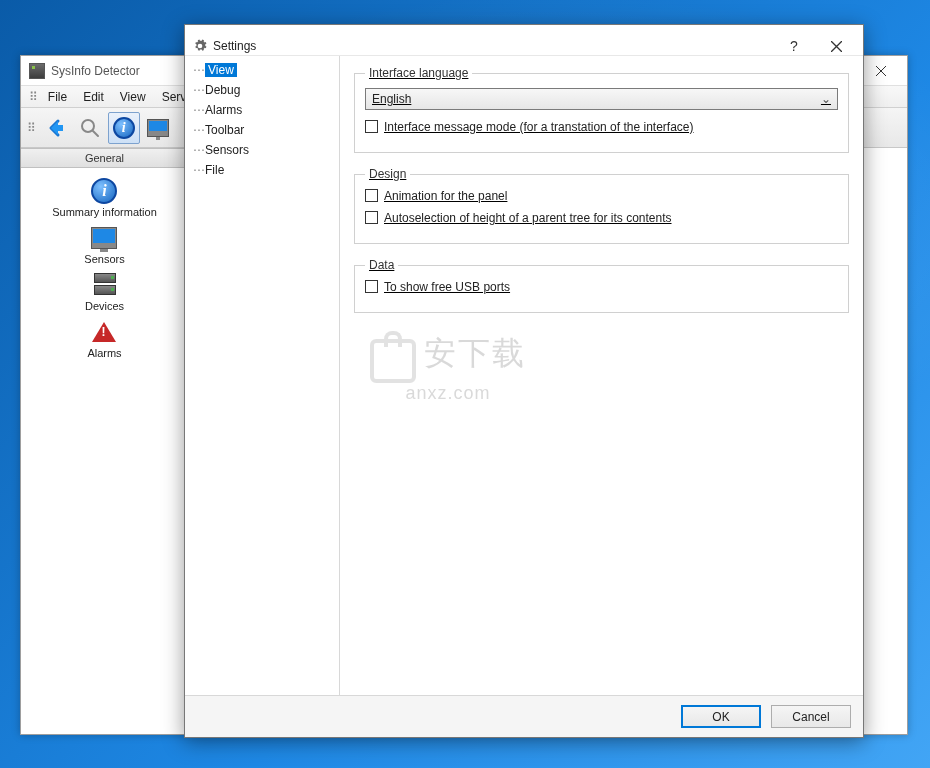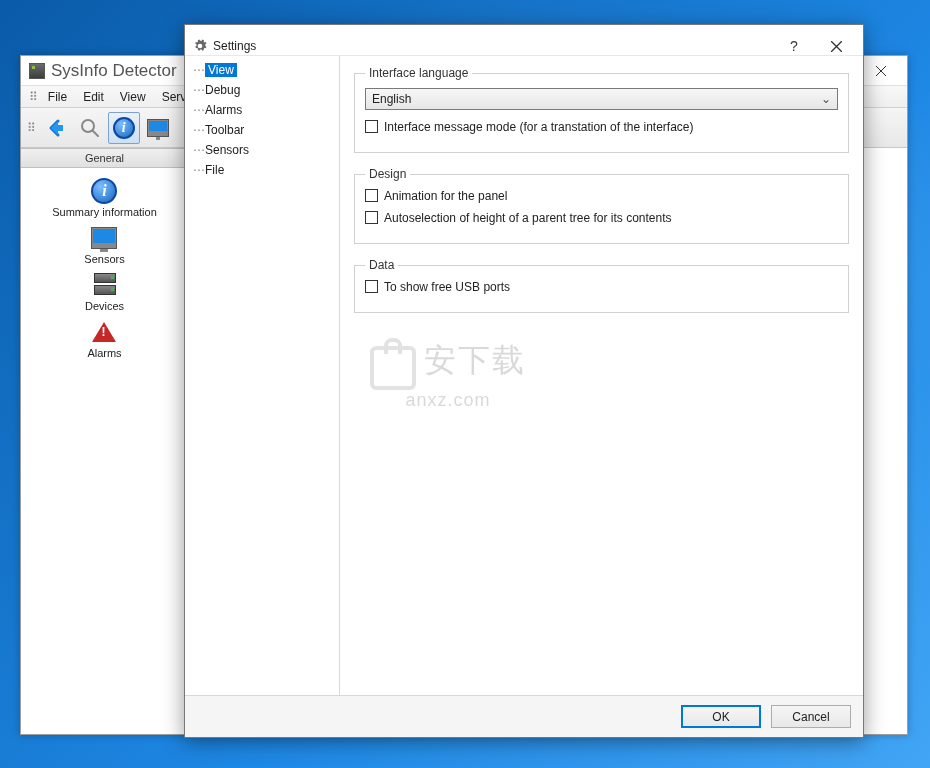--- a/index.html
+++ b/index.html
@@ -4,21 +4,21 @@
 <style>
 * { box-sizing: border-box; margin: 0; padding: 0; }
 body { font-family: "Segoe UI", Tahoma, sans-serif; font-size: 12px; background: linear-gradient(135deg,#0a5ba8 0%,#1e88e5 60%,#42a5f5 100%); width:930px; height:768px; position:relative; overflow:hidden;}
 .bg-swoop{position:absolute;top:0;left:0;right:0;bottom:0;background:radial-gradient(ellipse 800px 400px at 60% 30%,rgba(255,255,255,0.12) 0%,transparent 60%);pointer-events:none;}
 
 
 .app-window{position:absolute;left:20px;top:55px;width:888px;height:680px;background:#fff;border:1px solid #9e9e9e;box-shadow:0 0 8px rgba(0,0,0,0.25);}
 .app-titlebar{height:30px;background:#fff;display:flex;align-items:center;padding:0 4px 0 8px;border-bottom:1px solid #e0e0e0;}
 .app-icon{width:16px;height:16px;margin-right:6px;background:linear-gradient(#6b6b6b,#3d3d3d);border:1px solid #555;display:inline-block;position:relative;}
 .app-icon::after{content:"";position:absolute;left:2px;top:2px;width:3px;height:3px;background:#8bc34a;}
-.app-title{color:#555;font-size:17px;}
+.app-title{color:#555;font-size:12px;}
 .app-ctrls{margin-left:auto;display:flex;}
 .app-btn{width:45px;height:28px;display:flex;align-items:center;justify-content:center;color:#333;}
 
 .menubar{height:22px;display:flex;align-items:center;padding:0 8px;gap:0;border-bottom:1px solid #d0d0d0;background:linear-gradient(#f8f8f8,#efefef);}
 .menu-handle{font-family:monospace;color:#888;margin-right:4px;letter-spacing:-2px;}
 .menu-item{padding:2px 8px;color:#222;}
 
 .toolbar{height:40px;display:flex;align-items:center;padding:0 6px;gap:2px;border-bottom:1px solid #c8c8c8;background:linear-gradient(#f5f5f5,#e8e8e8);}
 .tool-btn{width:32px;height:32px;border:1px solid transparent;border-radius:2px;display:flex;align-items:center;justify-content:center;}
 .tool-btn.active{border-color:#7da2ce;background:linear-gradient(#eaf1fb,#cde0f6);}
@@ -49,32 +49,32 @@
 .dlg-title{font-size:12px;color:#222;}
 .dlg-ctrls{margin-left:auto;display:flex;align-items:center;}
 .dlg-help{width:40px;text-align:center;font-size:14px;color:#333;}
 .dlg-close{width:45px;height:28px;display:flex;align-items:center;justify-content:center;font-size:15px;color:#333;}
 .dlg-body{height:calc(100% - 72px);display:flex;border-top:1px solid #e8e8e8;}
 .dlg-tree{width:155px;border-right:1px solid #d8d8d8;padding:4px 0;background:#fff;}
 .tree-item{display:flex;align-items:center;height:20px;padding-left:8px;font-size:12px;color:#222;}
 .tree-dash{display:inline-block;width:12px;color:#888;}
 .tree-item.selected span.lbl{background:#0078d7;color:#fff;padding:0 3px;}
 .dlg-content{flex:1;padding:10px 14px;}
-fieldset{border:1px solid #d0d0d0;margin-bottom:14px;padding:8px 10px 10px;}
+fieldset{border:1px solid #d0d0d0;margin-bottom:14px;padding:8px 10px 10px;text-decoration:underline;}
 legend{font-size:12px;color:#333;padding:0 4px;}
 .select-wrap{display:flex;align-items:center;height:22px;border:1px solid #7a7a7a;background:linear-gradient(#f7f7f7,#e6e6e6);padding:0 6px;margin-bottom:10px;font-size:12px;color:#222;}
 .select-wrap .chev{margin-left:auto;color:#555;}
 .check-row{display:flex;align-items:flex-start;height:22px;font-size:12px;color:#222;}
 .check-box{width:13px;height:13px;border:1px solid #333;margin-right:6px;background:#fff;}
 .dlg-footer{height:42px;border-top:1px solid #d8d8d8;display:flex;align-items:center;justify-content:flex-end;padding:0 12px;gap:10px;background:#f5f5f5;}
 .btn{width:80px;height:23px;border:1px solid #adadad;background:linear-gradient(#f5f5f5,#e8e8e8);font-size:12px;color:#222;display:flex;align-items:center;justify-content:center;text-align:right;}
 .btn.primary{border:2px solid #0078d7;}
 
 
-.watermark{position:absolute;left:370px;top:339px;color:#bbb;opacity:0.55;pointer-events:none;text-align:center;}
+.watermark{position:absolute;left:370px;top:332px;color:#bbb;opacity:0.55;pointer-events:none;text-align:center;}
 .watermark .cn{font-size:32px;font-weight:500;letter-spacing:2px;}
 .watermark .en{font-size:18px;letter-spacing:1px;}
 .wm-bag{display:inline-block;width:46px;height:44px;border:4px solid #ccc;border-radius:6px;position:relative;margin-right:8px;vertical-align:middle;}
 .wm-bag::before{content:"";position:absolute;top:-12px;left:10px;right:10px;height:12px;border:4px solid #ccc;border-bottom:none;border-radius:8px 8px 0 0;}
 </style>
 </head>
 <body>
 <div class="bg-swoop"></div>
 
 <div class="app-window">

